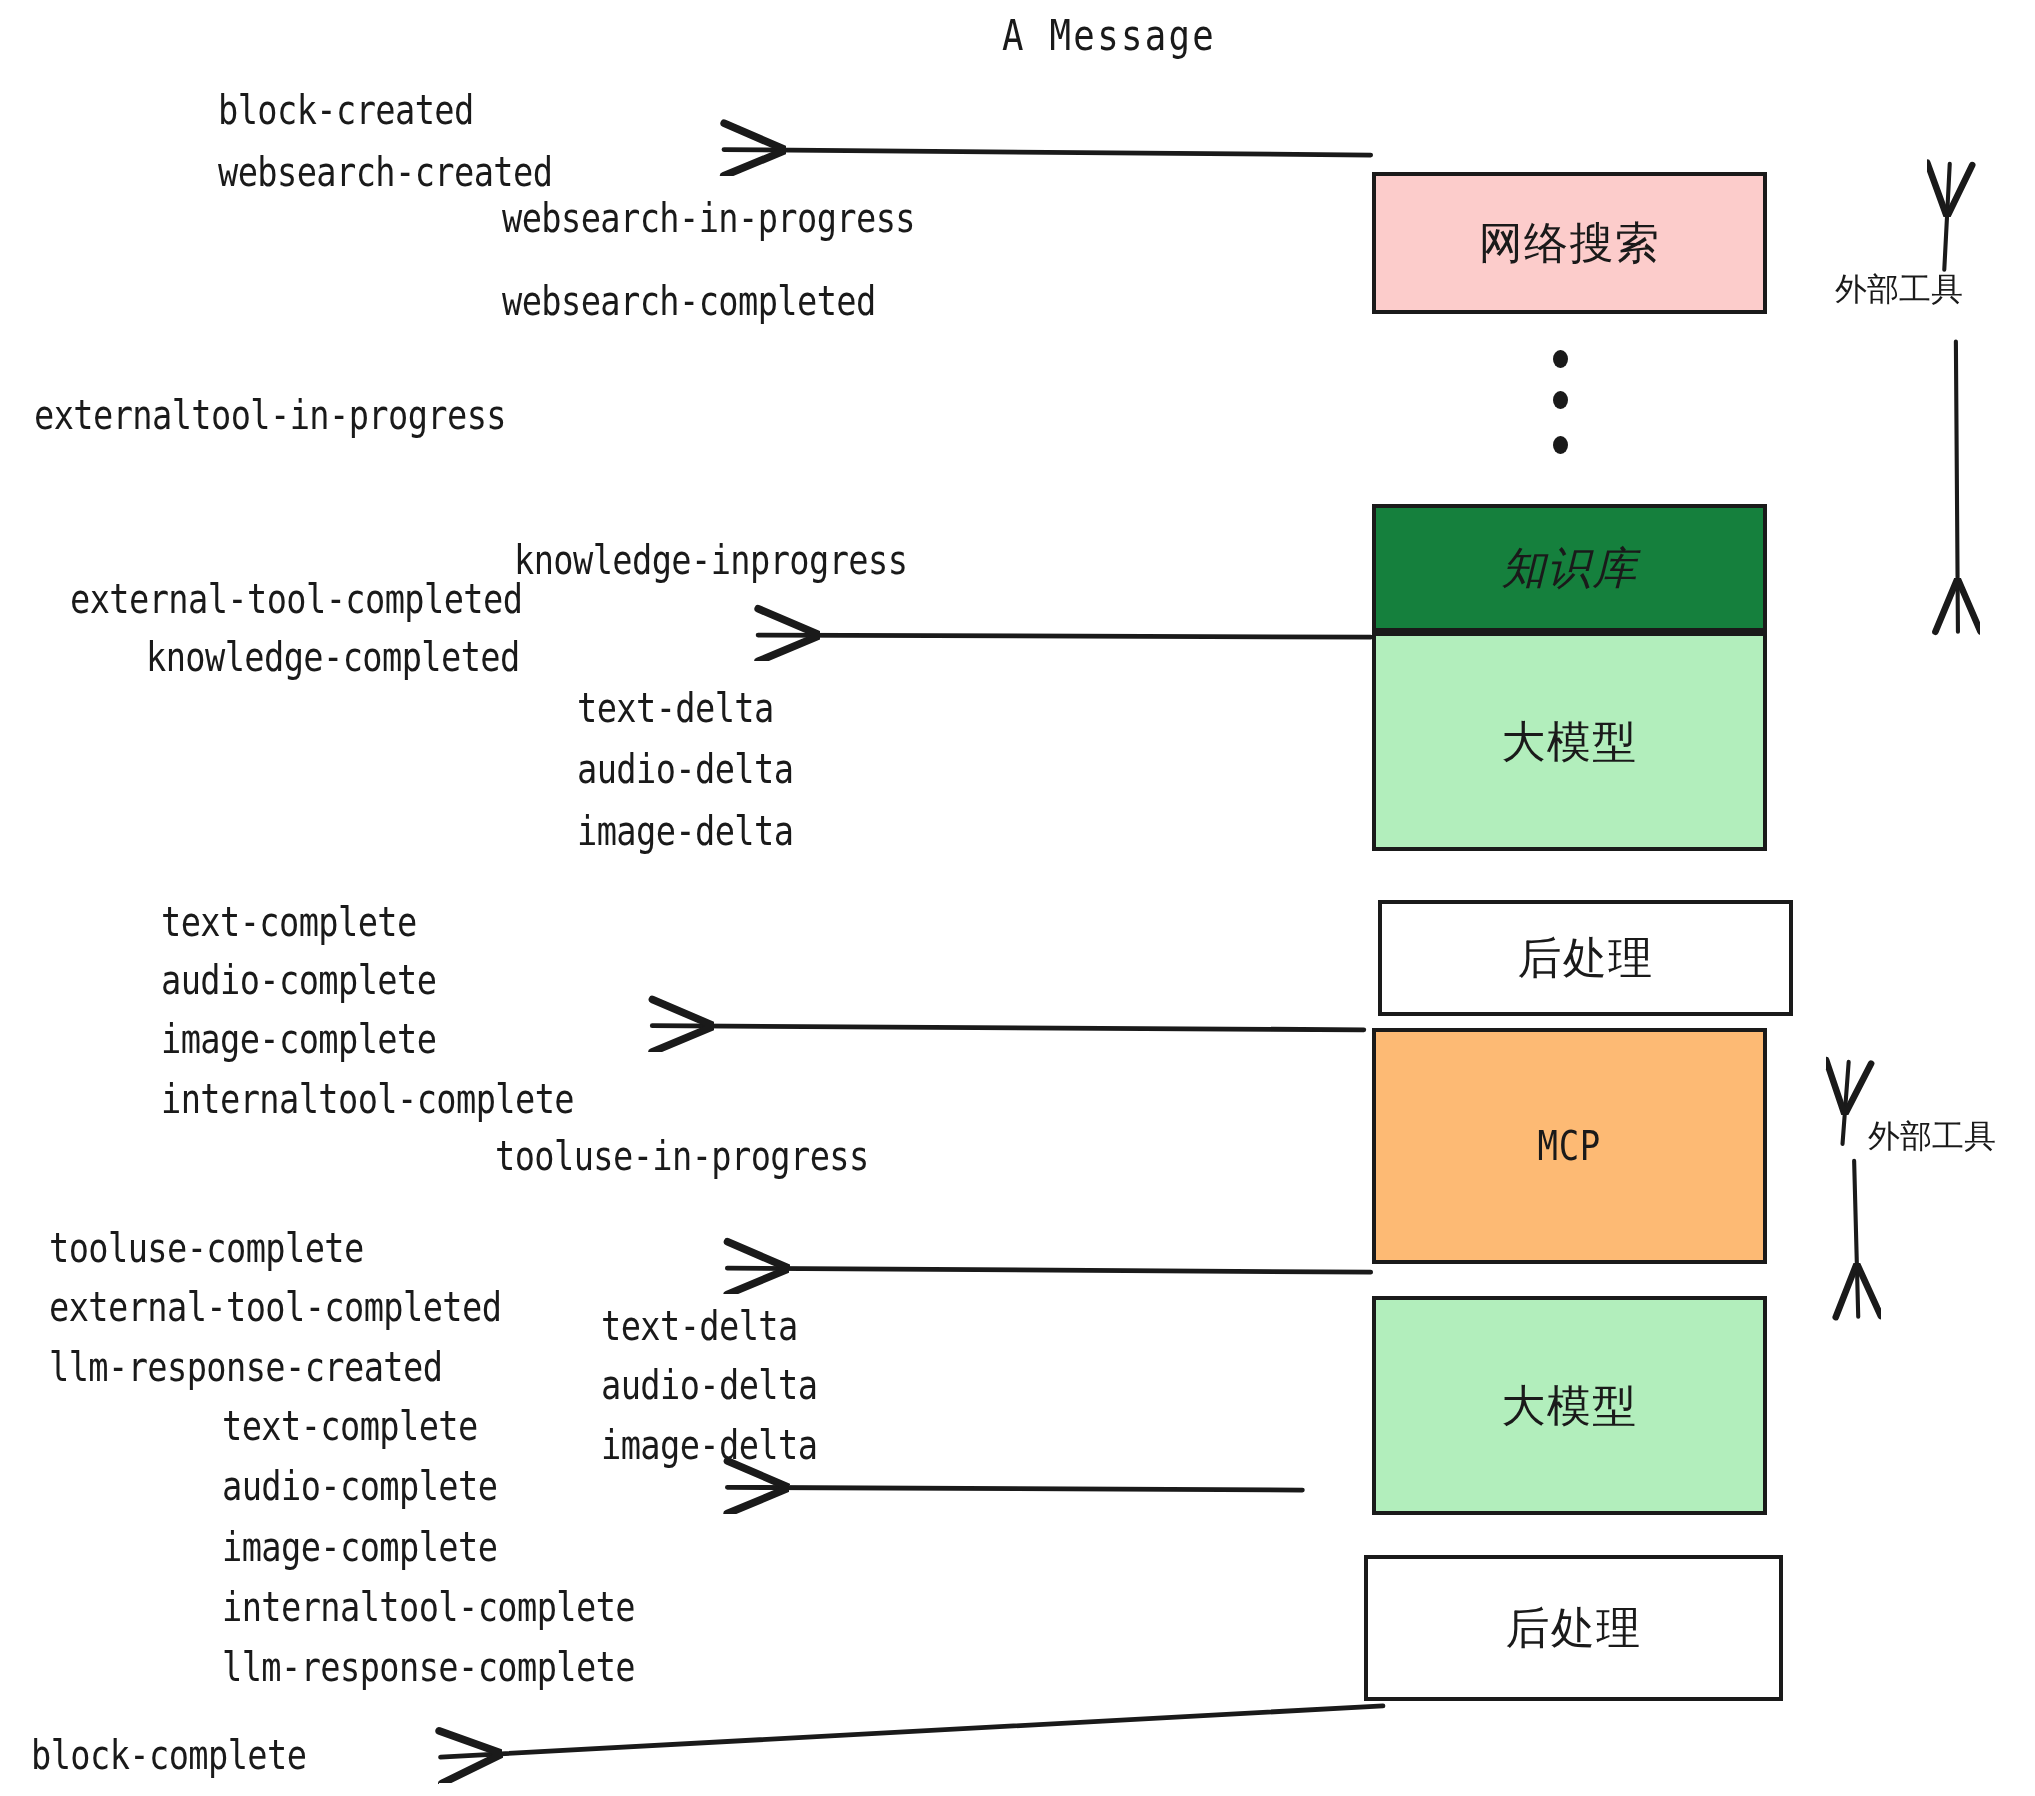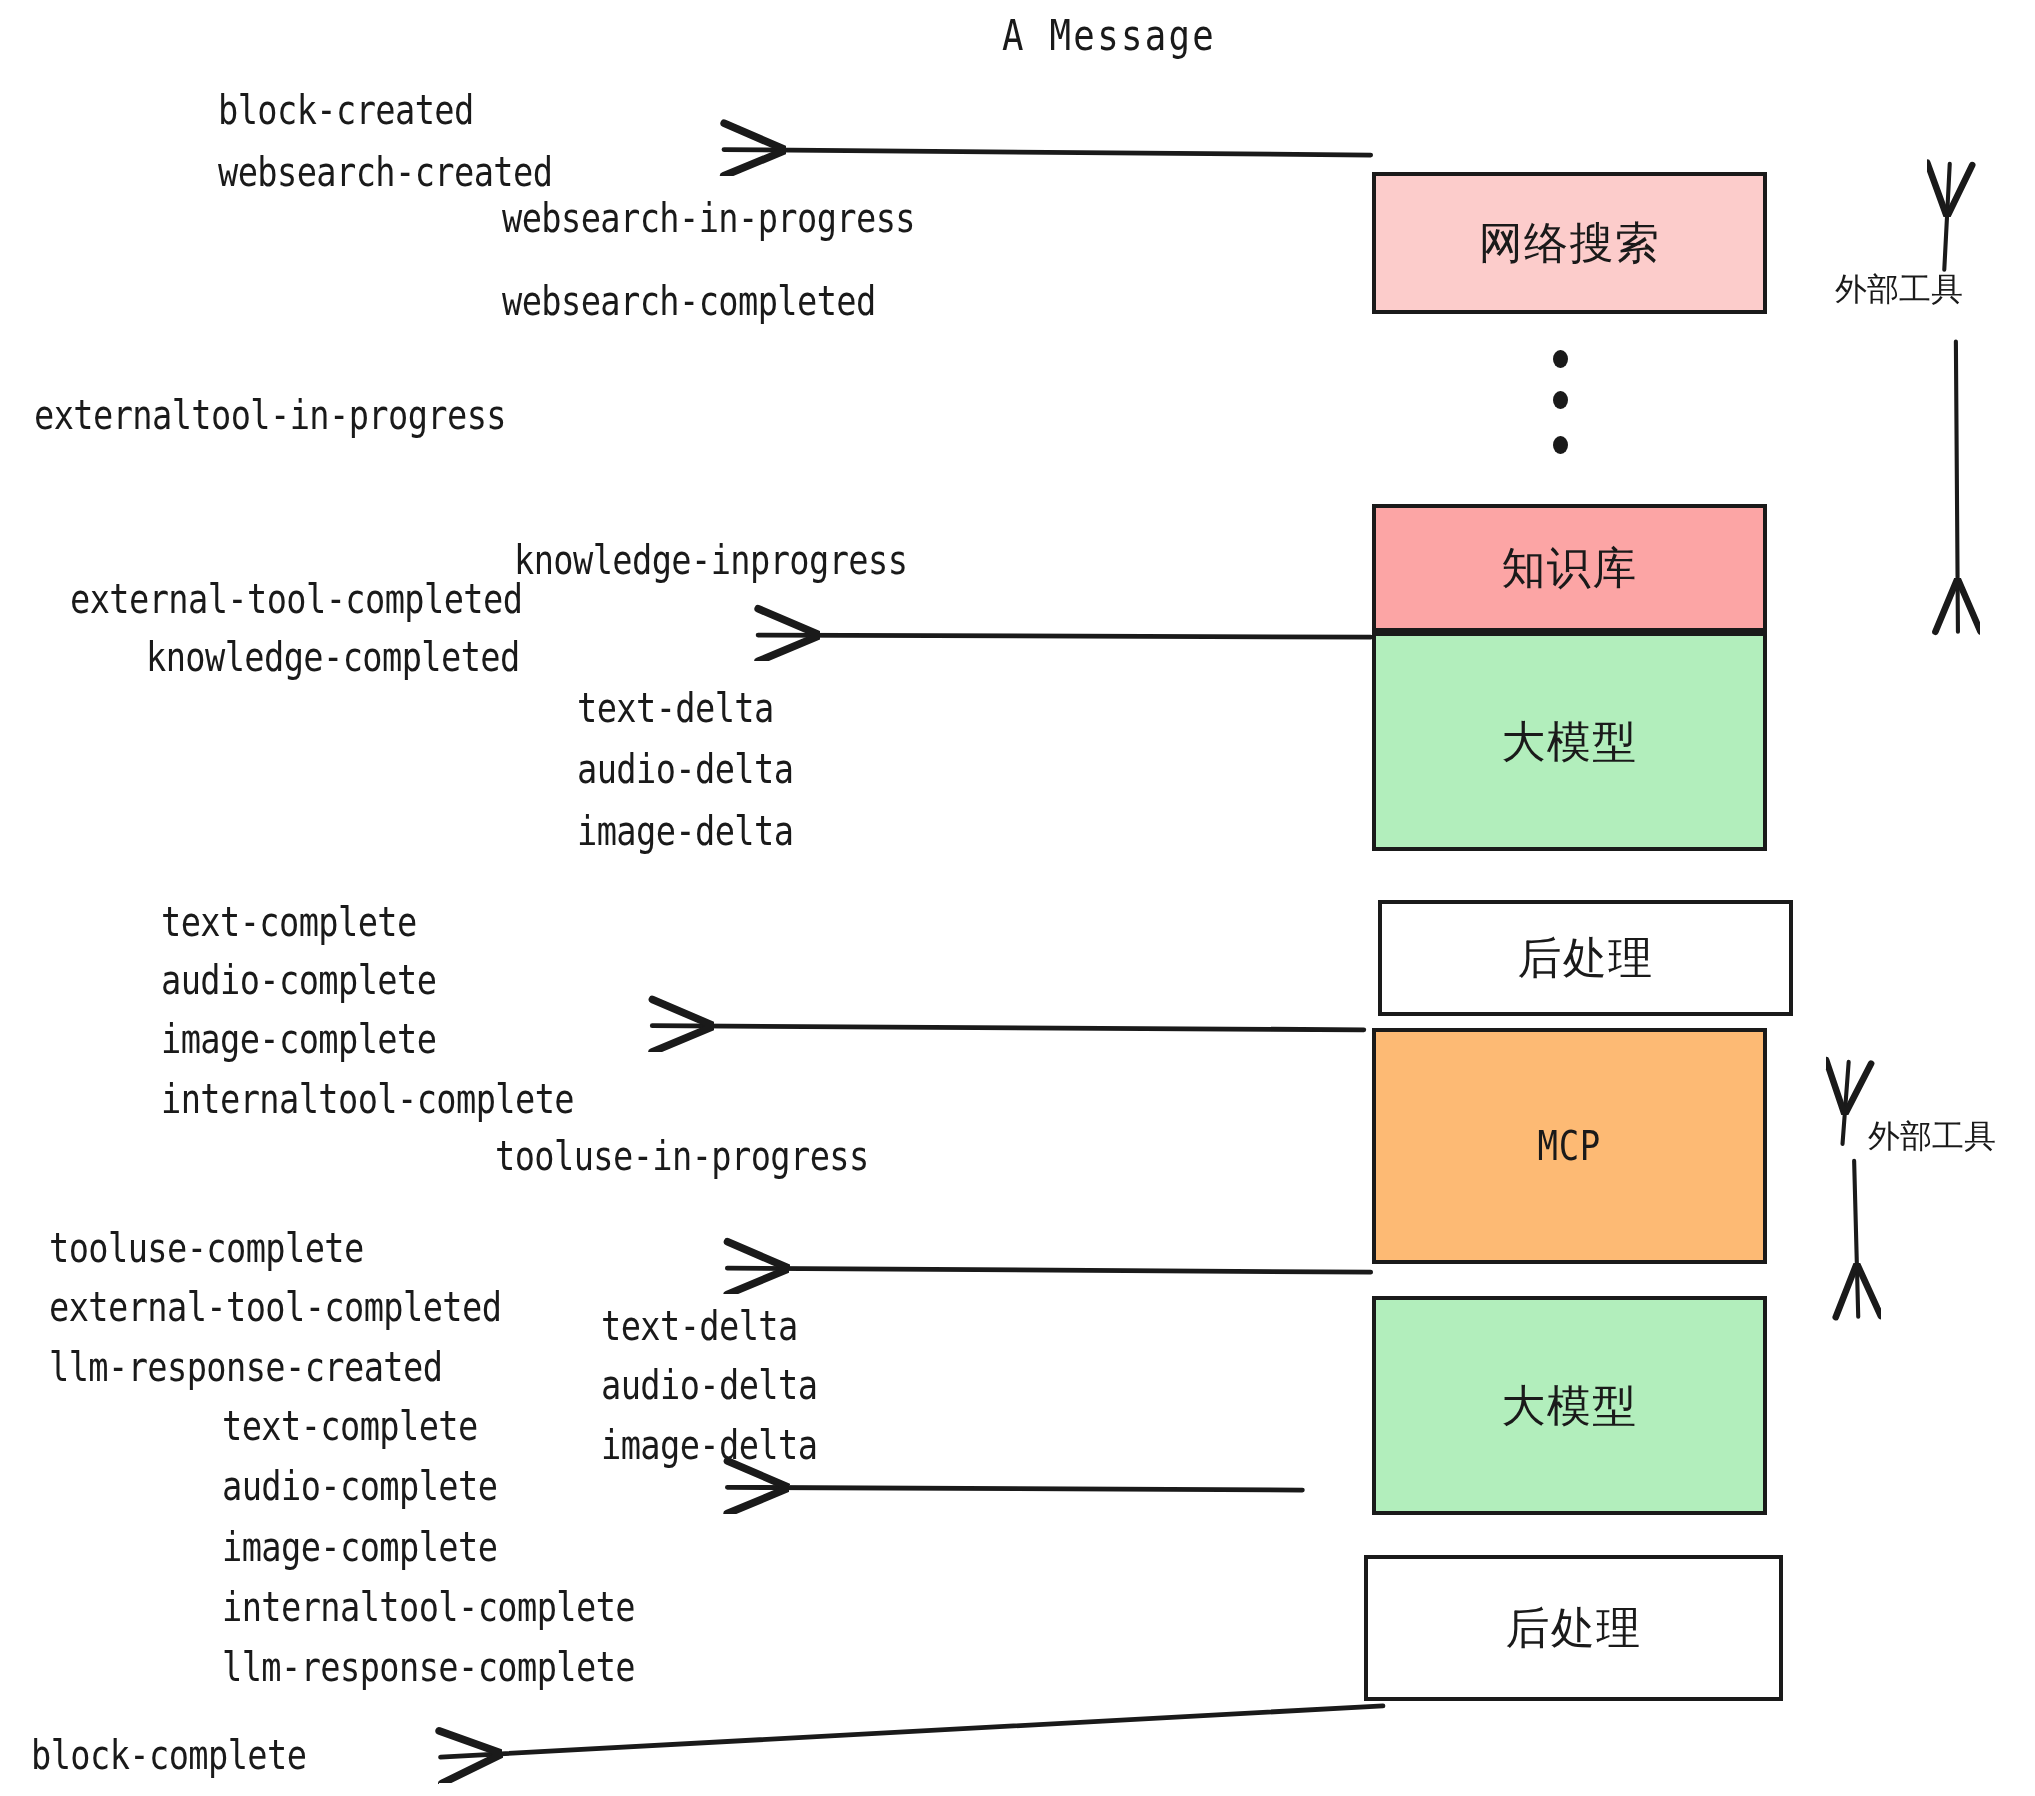--- a/index.html
+++ b/index.html
@@ -119,21 +119,21 @@
   <div class="lbl" style="left:6.8px;   top:1735px;">block-complete</div>
 
   <div class="box" style="left:1348px; top:172px; width:395px; height:142px; background:#FCCCCB;">
     <span>网络搜索</span>
   </div>
 
   <div class="dot" style="left:1529px; top:350px;"></div>
   <div class="dot" style="left:1529px; top:391px;"></div>
   <div class="dot" style="left:1529px; top:436px;"></div>
 
-  <div class="box" style="left:1348px; top:504px; width:395px; height:128px; background:#fca5a5;">
+  <div class="box" style="left:1348px; top:504px; width:395px; height:128px; background:#15803d;font-style:italic;">
     <span>知识库</span>
   </div>
 
   <div class="box" style="left:1348px; top:632px; width:395px; height:219px; background:#B2EEBC;">
     <span>大模型</span>
   </div>
 
   <div class="box" style="left:1354px; top:900px; width:415px; height:116px; background:#FFFFFF;">
     <span>后处理</span>
   </div>

